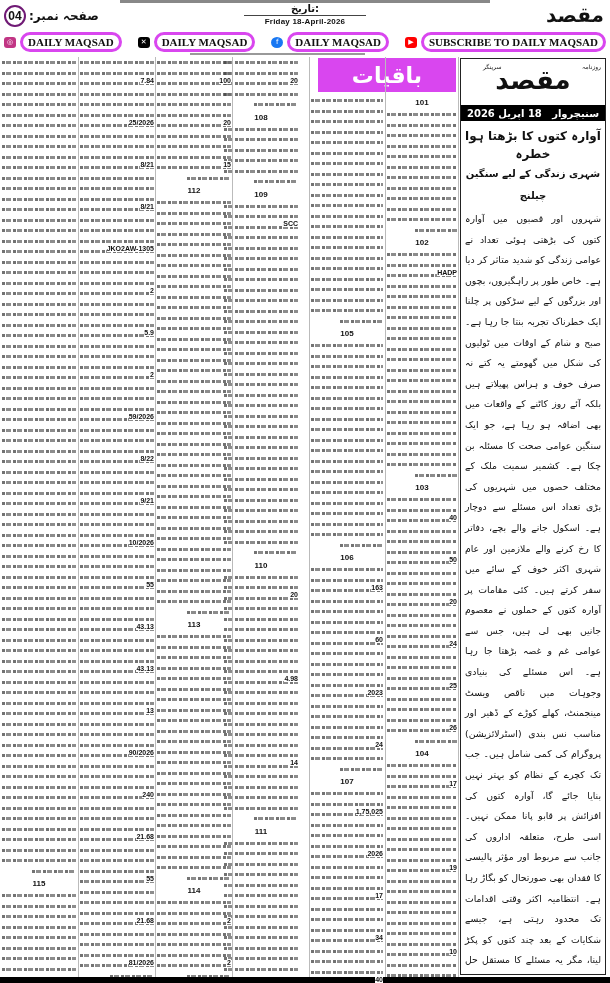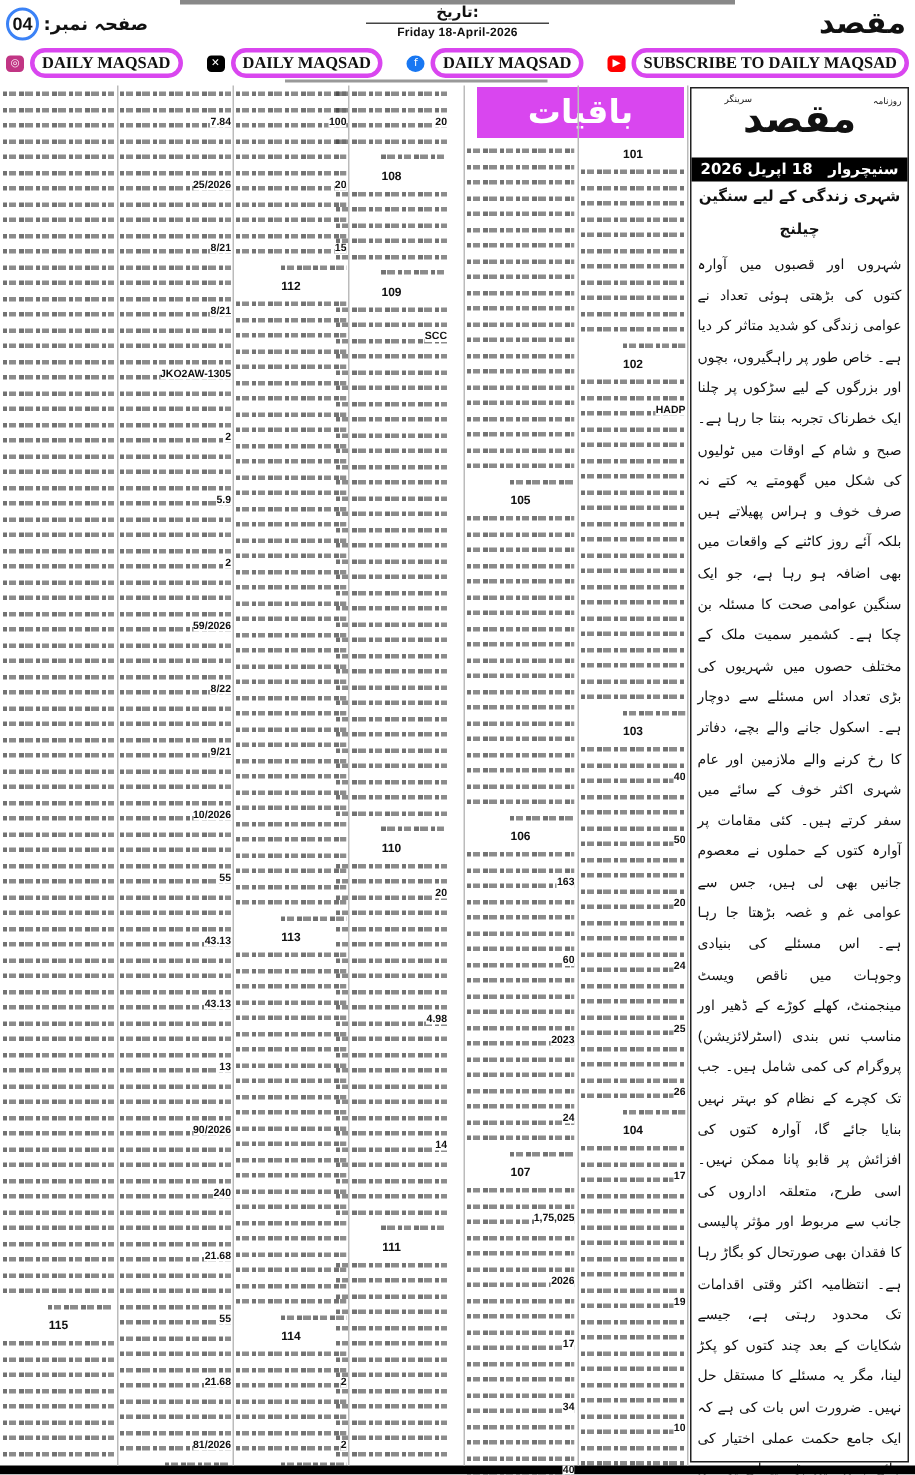--- a/index.html
+++ b/index.html
@@ -1,21 +1,21 @@
 <!DOCTYPE html>
 <html><head>
 <meta charset="utf-8">
 <style>
   * { box-sizing: border-box; margin: 0; padding: 0; }
   body { width: 610px; height: 983px; background: #ffffff; font-family: "DejaVu Sans", sans-serif; color: #111; overflow: hidden; position: relative; }
   .topbar { position: absolute; left: 0; top: 0; width: 610px; height: 30px; }
   .topbar .rule { position: absolute; left: 120px; top: 0; width: 370px; height: 3px; background: #888; }
   .page-no { position: absolute; left: 4px; top: 5px; display: flex; align-items: center; gap: 3px; direction: rtl; }
   .page-no .label { font-size: 12px; font-family: "DejaVu Sans", sans-serif; font-weight: bold; }
-  .page-no .badge { width: 22px; height: 22px; border: 2px solid #3b82f6; border-radius: 50%; font-size: 12px; font-weight: bold; display: flex; align-items: center; justify-content: center; font-family: "Liberation Sans", sans-serif; }
+  .page-no .badge { width: 22px; height: 22px; border: 2px solid #701a75; border-radius: 50%; font-size: 12px; font-weight: bold; display: flex; align-items: center; justify-content: center; font-family: "Liberation Sans", sans-serif; }
   .dateblock { position: absolute; left: 220px; top: 3px; width: 170px; text-align: center; }
   .dateblock .t { font-size: 10px; font-weight: bold; }
   .dateblock .line { height: 1px; background: #444; margin: 1px 24px; }
   .dateblock .d { font-size: 8px; font-weight: bold; font-family: "Liberation Sans", sans-serif; letter-spacing: 0.2px; }
   .logo-top { position: absolute; right: 6px; top: 3px; font-size: 20px; font-weight: bold; }
   .social { position: absolute; left: 0; top: 32px; width: 610px; height: 20px; display: flex; align-items: center; justify-content: space-between; padding: 0 4px; }
   .social .pill { border: 3px solid #d946ef; border-radius: 10px; padding: 1px 5px; font-family: "Liberation Serif", serif; font-weight: bold; font-size: 11px; white-space: nowrap; }
   .social .ico { width: 12px; height: 11px; border-radius: 3px; display: inline-flex; align-items: center; justify-content: center; font-size: 7px; color: #fff; margin-right: 4px; }
   .social .grp { display: flex; align-items: center; }
   .sep-rule { position: absolute; left: 190px; top: 53px; width: 175px; height: 2px; background: #999; }
@@ -656,20 +656,21 @@
 <div class="edbox">
   <div class="ed-mast">
     <span class="small daily">روزنامہ</span>
     <span class="small city">سرینگر</span>
     <span class="title">مقصد</span>
   </div>
   <div class="ed-date">
     <span>سنیچروار</span>
     <span>18 اپریل 2026</span>
   </div>
+  <div class="ed-head1">آوارہ کتوں کا بڑھتا ہوا خطرہ</div>
   <div class="ed-head2">شہری زندگی کے لیے سنگین چیلنج</div>
   <div class="ed-body">شہروں اور قصبوں میں آوارہ کتوں کی بڑھتی ہوئی تعداد نے عوامی زندگی کو شدید متاثر کر دیا ہے۔ خاص طور پر راہگیروں، بچوں اور بزرگوں کے لیے سڑکوں پر چلنا ایک خطرناک تجربہ بنتا جا رہا ہے۔ صبح و شام کے اوقات میں ٹولیوں کی شکل میں گھومتے یہ کتے نہ صرف خوف و ہراس پھیلاتے ہیں بلکہ آئے روز کاٹنے کے واقعات میں بھی اضافہ ہو رہا ہے، جو ایک سنگین عوامی صحت کا مسئلہ بن چکا ہے۔ کشمیر سمیت ملک کے مختلف حصوں میں شہریوں کی بڑی تعداد اس مسئلے سے دوچار ہے۔ اسکول جانے والے بچے، دفاتر کا رخ کرنے والے ملازمین اور عام شہری اکثر خوف کے سائے میں سفر کرتے ہیں۔ کئی مقامات پر آوارہ کتوں کے حملوں نے معصوم جانیں بھی لی ہیں، جس سے عوامی غم و غصہ بڑھتا جا رہا ہے۔ اس مسئلے کی بنیادی وجوہات میں ناقص ویسٹ مینجمنٹ، کھلے کوڑے کے ڈھیر اور مناسب نس بندی (اسٹرلائزیشن) پروگرام کی کمی شامل ہیں۔ جب تک کچرے کے نظام کو بہتر نہیں بنایا جائے گا، آوارہ کتوں کی افزائش پر قابو پانا ممکن نہیں۔ اسی طرح، متعلقہ اداروں کی جانب سے مربوط اور مؤثر پالیسی کا فقدان بھی صورتحال کو بگاڑ رہا ہے۔ انتظامیہ اکثر وقتی اقدامات تک محدود رہتی ہے، جیسے شکایات کے بعد چند کتوں کو پکڑ لینا، مگر یہ مسئلے کا مستقل حل نہیں۔ ضرورت اس بات کی ہے کہ ایک جامع حکمت عملی اختیار کی جائے جس میں بڑے پیمانے پر نس بندی، ویکسینیشن اور کچرے کے بہتر انتظام کو یقینی بنایا جائے۔ ساتھ ہی عوامی آگاہی مہم بھی چلائی جانی چاہیے تاکہ لوگ کچرا کھلے میں نہ پھینکیں اور اس مسئلے کے حل میں اپنا کردار ادا کریں۔ یہ بھی ضروری ہے کہ اس مسئلے کو صرف جانوروں کے خلاف کارروائی کے طور پر نہ دیکھا جائے بلکہ انسانی جانوں کے تحفظ کو اولین ترجیح دی جائے۔ جانوروں کے حقوق اپنی جگہ اہم ہیں، مگر شہریوں کا محفوظ ماحول میں جینا ایک بنیادی حق ہے جسے نظرانداز نہیں کیا جا سکتا۔ حکومت اور مقامی بلدیاتی اداروں کو چاہیے کہ وہ اس بڑھتے ہوئے خطرے کا سنجیدگی سے نوٹس لیں اور فوری و دیرپا اقدامات کریں۔ اگر بروقت قدم نہ اٹھائے گئے تو یہ مسئلہ مزید سنگین صورت اختیار کر سکتا ہے۔ وقت کا تقاضا ہے کہ آوارہ کتوں کے مسئلے کو ترجیحی بنیادوں پر حل کیا جائے تاکہ شہری بلاخوف و خطر اپنی روزمرہ زندگی گزار سکیں اور ہمارے شہر واقعی محفوظ اور پرامن بن سکیں۔</div>
 </div>
 
 <div class="bottom-bar"></div>
 
 <div class="vrule" style="left: 78px;"></div>
 <div class="vrule" style="left: 155px;"></div>
 <div class="vrule" style="left: 232px;"></div>
 <div class="vrule" style="left: 309px;"></div>

